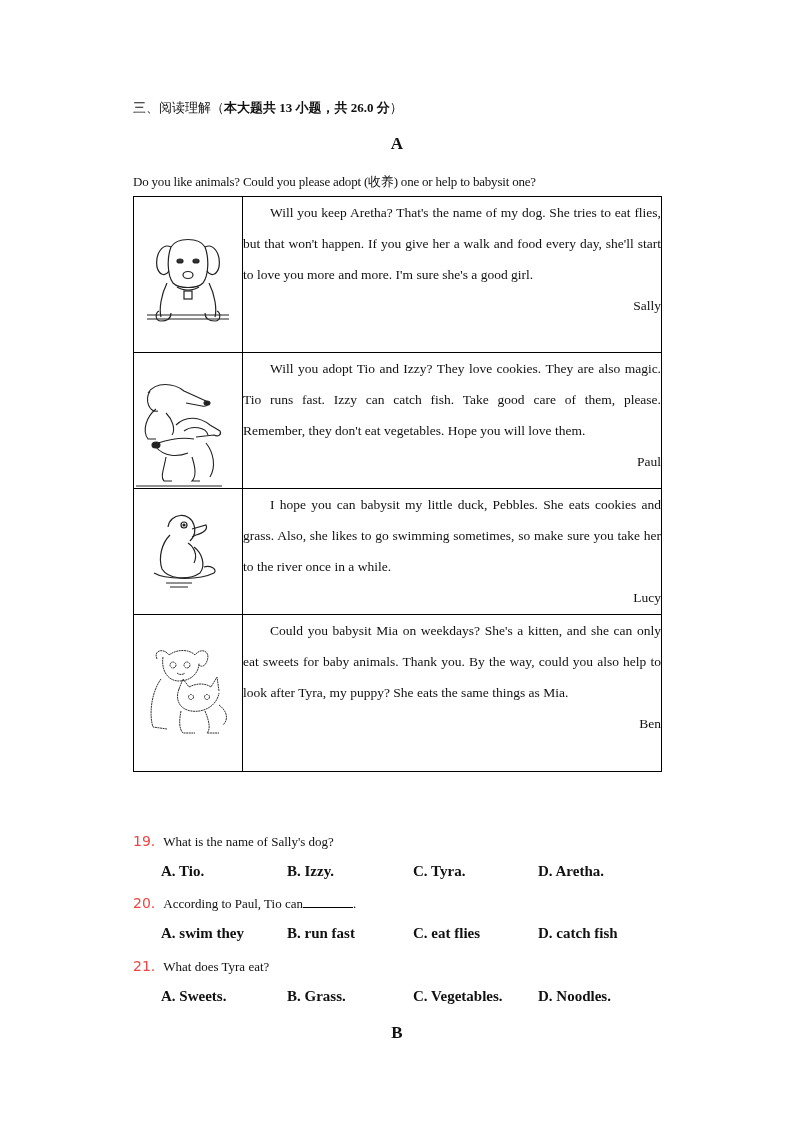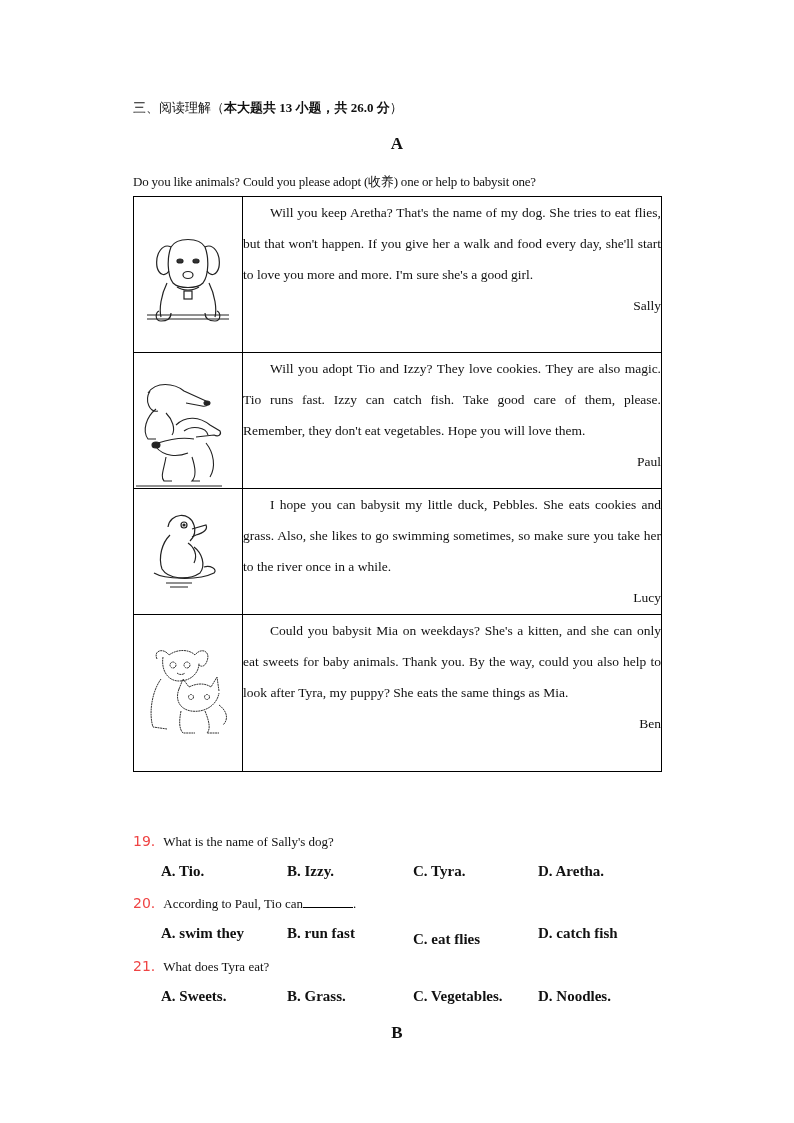--- a/index.html
+++ b/index.html
@@ -139,21 +139,21 @@
 <div class="abs opt" style="left:287px; top:863px;"><span>B.</span> <span>Izzy.</span></div>
 <div class="abs opt" style="left:413px; top:863px;"><span>C.</span> <span>Tyra.</span></div>
 <div class="abs opt" style="left:538px; top:863px;"><span>D.</span> <span>Aretha.</span></div>
 
 <div class="abs" style="left:133px; top:894px;">
   <span class="q-num">20.</span>
   <span class="q-text" style="margin-left:4px;">According to Paul, Tio can</span><span class="blank"></span><span class="q-text">.</span>
 </div>
 <div class="abs opt" style="left:161px; top:925px;"><span>A.</span> <span>swim they</span></div>
 <div class="abs opt" style="left:287px; top:925px;"><span>B.</span> <span>run fast</span></div>
-<div class="abs opt" style="left:413px; top:925px;margin-top:6px;"><span>C.</span> <span>eat flies</span></div>
+<div class="abs opt" style="left:413px; top:925px;"><span>C.</span> <span>eat flies</span></div>
 <div class="abs opt" style="left:538px; top:925px;"><span>D.</span> <span>catch fish</span></div>
 
 <div class="abs" style="left:133px; top:957px;">
   <span class="q-num">21.</span>
   <span class="q-text" style="margin-left:4px;">What does Tyra eat?</span>
 </div>
 <div class="abs opt" style="left:161px; top:988px;"><span>A.</span> <span>Sweets.</span></div>
 <div class="abs opt" style="left:287px; top:988px;"><span>B.</span> <span>Grass.</span></div>
 <div class="abs opt" style="left:413px; top:988px;"><span>C.</span> <span>Vegetables.</span></div>
 <div class="abs opt" style="left:538px; top:988px;"><span>D.</span> <span>Noodles.</span></div>

